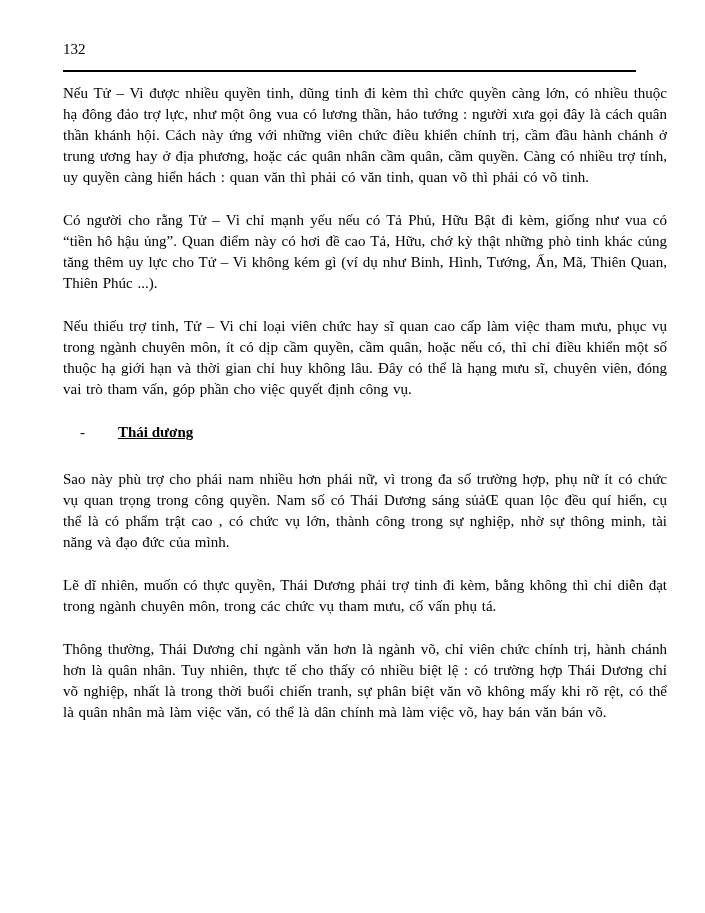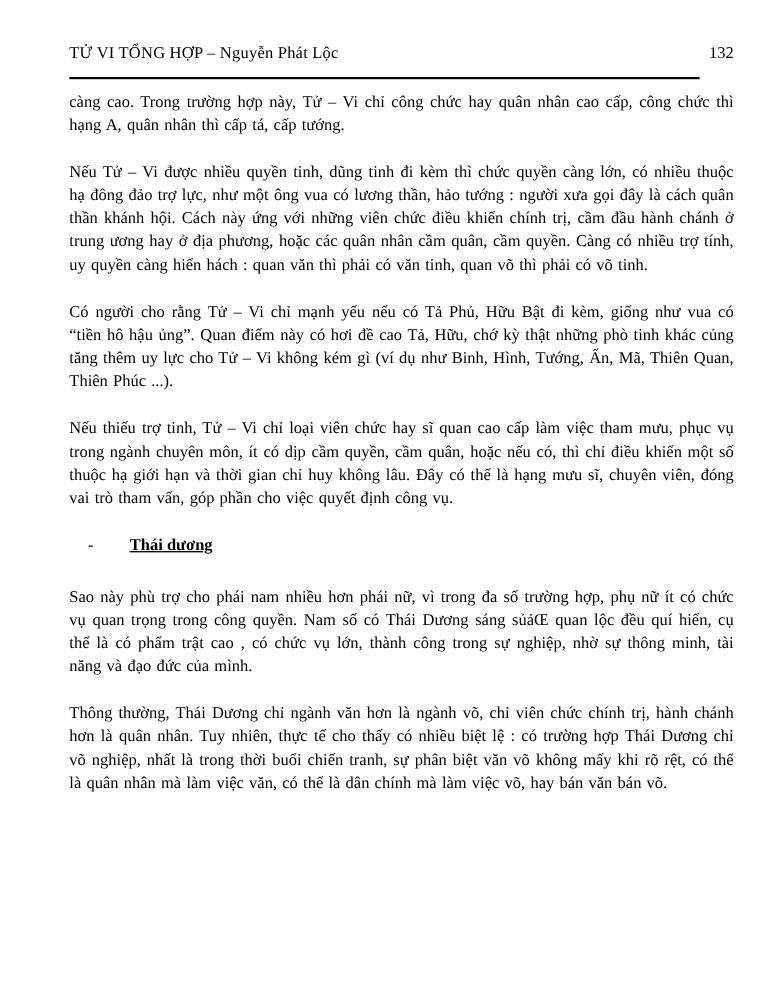--- a/index.html
+++ b/index.html
@@ -40,54 +40,52 @@
     line-height: 21px;
     text-align: justify;
     margin: 0 0 22px 0;
     word-spacing: 1px;
   }
   .heading-row {
     margin: 4px 0 26px 0;
     padding-left: 17px;
     font-size: 15px;
     line-height: 21px;
-    text-decoration: underline;
   }
   .bullet {
     display: inline-block;
     width: 38px;
   }
   .heading-label {
     font-weight: bold;
     text-decoration: underline;
   }
 </style>
 </head>
 <body>
 
 <div class="page">
 
   <div class="header">
-    <span class="header-title">TỬ VI TỔNG HỢP – Nguyễn Phát Lộc</span>
     <span class="page-number">132</span>
   </div>
 
   <div class="rule"></div>
 
-  <p class="body-par">càng cao. Trong trường hợp này, Tử – Vi chỉ công chức hay quân nhân cao cấp, công chức thì hạng A, quân nhân thì cấp tá, cấp tướng.</p>
 
   <p class="body-par">Nếu Tử – Vi được nhiều quyền tinh, dũng tinh đi kèm thì chức quyền càng lớn, có nhiều thuộc hạ đông đảo trợ lực, như một ông vua có lương thần, hảo tướng : người xưa gọi đây là cách quân thần khánh hội. Cách này ứng với những viên chức điều khiển chính trị, cầm đầu hành chánh ở trung ương hay ở địa phương, hoặc các quân nhân cầm quân, cầm quyền. Càng có nhiều trợ tính, uy quyền càng hiển hách : quan văn thì phải có văn tinh, quan võ thì phải có võ tinh.</p>
 
   <p class="body-par">Có người cho rằng Tử – Vi chỉ mạnh yếu nếu có Tả Phủ, Hữu Bật đi kèm, giống như vua có “tiền hô hậu ủng”. Quan điểm này có hơi đề cao Tả, Hữu, chớ kỳ thật những phò tinh khác củng tăng thêm uy lực cho Tử – Vi không kém gì (ví dụ như Binh, Hình, Tướng, Ấn, Mã, Thiên Quan, Thiên Phúc ...).</p>
 
   <p class="body-par">Nếu thiếu trợ tinh, Tử – Vi chỉ loại viên chức hay sĩ quan cao cấp làm việc tham mưu, phục vụ trong ngành chuyên môn, ít có dịp cầm quyền, cầm quân, hoặc nếu có, thì chỉ điều khiển một số thuộc hạ giới hạn và thời gian chỉ huy không lâu. Đây có thể là hạng mưu sĩ, chuyên viên, đóng vai trò tham vấn, góp phần cho việc quyết định công vụ.</p>
 
   <div class="heading-row">
     <span class="bullet">-</span><span class="heading-label">Thái dương</span>
   </div>
 
 
   <p class="body-par">Sao này phù trợ cho phái nam nhiều hơn phái nữ, vì trong đa số trường hợp, phụ nữ ít có chức vụ quan trọng trong công quyền. Nam số có Thái Dương sáng sủảŒ quan lộc đều quí hiển, cụ thể là có phẩm trật cao , có chức vụ lớn, thành công trong sự nghiệp, nhờ sự thông minh, tài năng và đạo đức của mình.</p>
 
+  <p class="body-par">Lẽ dĩ nhiên, muốn có thực quyền, Thái Dương phải trợ tinh đi kèm, bằng không thì chỉ diễn đạt trong ngành chuyên môn, trong các chức vụ tham mưu, cố vấn phụ tá.</p>
 
   <p class="body-par">Thông thường, Thái Dương chỉ ngành văn hơn là ngành võ, chỉ viên chức chính trị, hành chánh hơn là quân nhân. Tuy nhiên, thực tế cho thấy có nhiều biệt lệ : có trường hợp Thái Dương chỉ võ nghiệp, nhất là trong thời buổi chiến tranh, sự phân biệt văn võ không mấy khi rõ rệt, có thể là quân nhân mà làm việc văn, có thể là dân chính mà làm việc võ, hay bán văn bán võ.</p>
 
 </div>
 
 </body></html>

